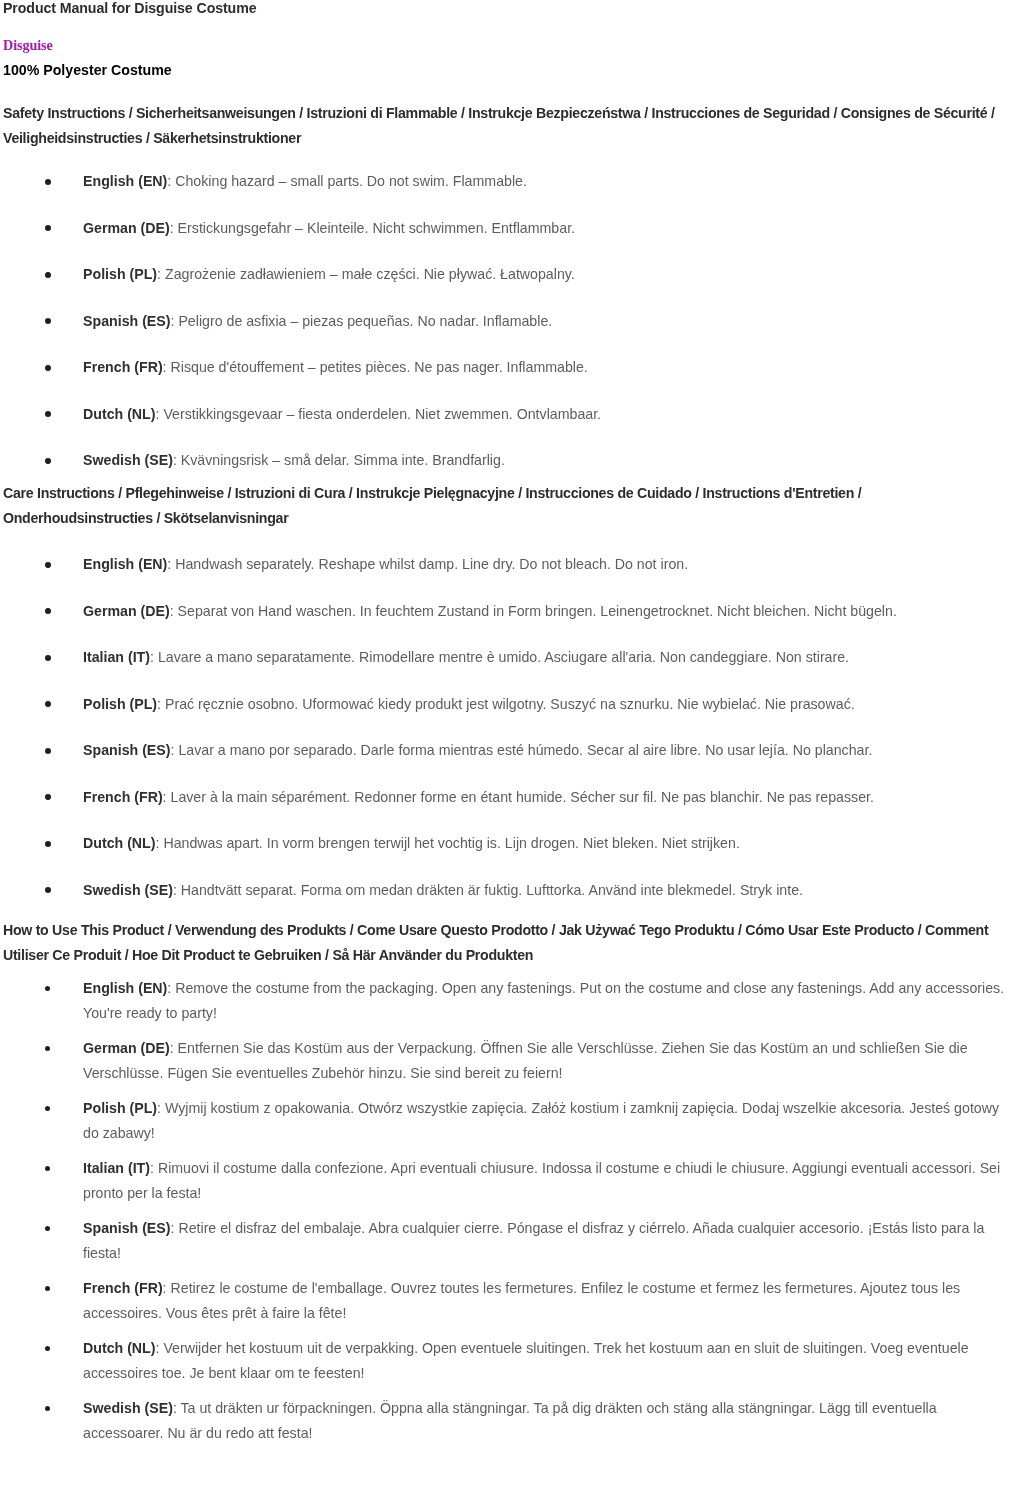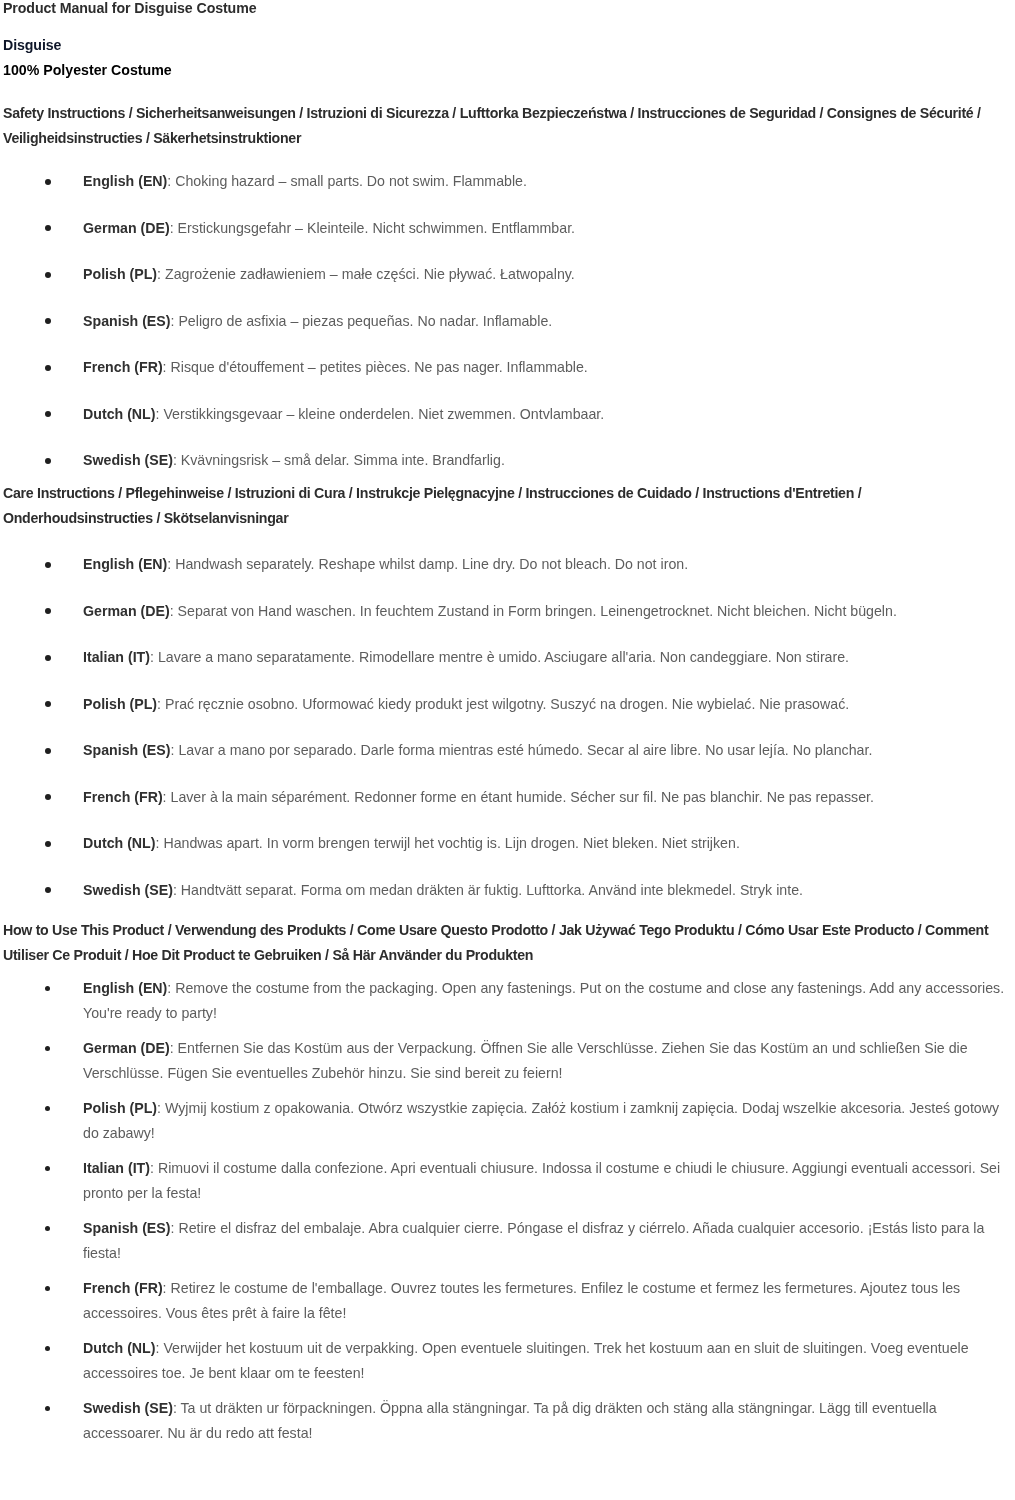--- a/index.html
+++ b/index.html
@@ -8,21 +8,21 @@
     background: #ffffff;
     font-family: "Liberation Sans", sans-serif;
     font-size: 14.2px; line-height: 25px;
     color: #5d5d5d;
     -webkit-font-smoothing: antialiased;
   }
   .doc { box-sizing: border-box; width: 100%; height: 100%; padding: 0 8px 0 3px; }
   p, h2, ul, li { margin: 0; padding: 0; }
 
   .doc-title { font-weight: 700; color: #2d2d2d; letter-spacing: -0.1px; margin-top: -4px; }
-  .product-name { font-weight: 700; color: #0f172a; letter-spacing: -0.1px; margin-top: 12px; }
+  .product-name { font-weight: 700; color: #a21caf; letter-spacing: -0.1px; margin-top: 12px; font-family: Liberation Serif, serif; }
   .material { margin-top: 0; color: #000000; font-weight: bold; }
 
   .heading {
     font-size: 14.2px; font-weight: 700; color: #2d2d2d;
     letter-spacing: -0.3px; line-height: 25px;
   }
   .h-safety { margin-top: 18px; }
   .h-care   { margin-top: 8px; }
   .h-usage  { margin-top: 15px; }
 
@@ -48,37 +48,37 @@
 </style>
 </head>
 <body>
 
 <div class="doc">
 
   <p class="doc-title">Product Manual for Disguise Costume</p>
   <p class="product-name">Disguise</p>
   <p class="material">100% Polyester Costume</p>
 
-  <h2 class="heading h-safety">Safety Instructions / Sicherheitsanweisungen / Istruzioni di Sicurezza / Lufttorka Bezpieczeństwa / Instrucciones de Seguridad / Consignes de Sécurité / Veiligheidsinstructies / Säkerhetsinstruktioner</h2>
+  <h2 class="heading h-safety">Safety Instructions / Sicherheitsanweisungen / Istruzioni di Flammable / Instrukcje Bezpieczeństwa / Instrucciones de Seguridad / Consignes de Sécurité / Veiligheidsinstructies / Säkerhetsinstruktioner</h2>
   <ul class="inst-list wide-gap list-safety">
     <li><span class="bullet"></span><span class="lbl">English (EN)</span><span class="sep">: </span><span class="txt">Choking hazard – small parts. Do not swim. Flammable.</span></li>
     <li><span class="bullet"></span><span class="lbl">German (DE)</span><span class="sep">: </span><span class="txt">Erstickungsgefahr – Kleinteile. Nicht schwimmen. Entflammbar.</span></li>
     <li><span class="bullet"></span><span class="lbl">Polish (PL)</span><span class="sep">: </span><span class="txt">Zagrożenie zadławieniem – małe części. Nie pływać. Łatwopalny.</span></li>
     <li><span class="bullet"></span><span class="lbl">Spanish (ES)</span><span class="sep">: </span><span class="txt">Peligro de asfixia – piezas pequeñas. No nadar. Inflamable.</span></li>
     <li><span class="bullet"></span><span class="lbl">French (FR)</span><span class="sep">: </span><span class="txt">Risque d'étouffement – petites pièces. Ne pas nager. Inflammable.</span></li>
-    <li><span class="bullet"></span><span class="lbl">Dutch (NL)</span><span class="sep">: </span><span class="txt">Verstikkingsgevaar – kleine onderdelen. Niet zwemmen. Ontvlambaar.</span></li>
+    <li><span class="bullet"></span><span class="lbl">Dutch (NL)</span><span class="sep">: </span><span class="txt">Verstikkingsgevaar – fiesta onderdelen. Niet zwemmen. Ontvlambaar.</span></li>
     <li><span class="bullet"></span><span class="lbl">Swedish (SE)</span><span class="sep">: </span><span class="txt">Kvävningsrisk – små delar. Simma inte. Brandfarlig.</span></li>
   </ul>
 
   <h2 class="heading h-care">Care Instructions / Pflegehinweise / Istruzioni di Cura / Instrukcje Pielęgnacyjne / Instrucciones de Cuidado / Instructions d'Entretien / Onderhoudsinstructies / Skötselanvisningar</h2>
   <ul class="inst-list wide-gap list-care">
     <li><span class="bullet"></span><span class="lbl">English (EN)</span><span class="sep">: </span><span class="txt">Handwash separately. Reshape whilst damp. Line dry. Do not bleach. Do not iron.</span></li>
     <li><span class="bullet"></span><span class="lbl">German (DE)</span><span class="sep">: </span><span class="txt">Separat von Hand waschen. In feuchtem Zustand in Form bringen. Leinengetrocknet. Nicht bleichen. Nicht bügeln.</span></li>
     <li><span class="bullet"></span><span class="lbl">Italian (IT)</span><span class="sep">: </span><span class="txt">Lavare a mano separatamente. Rimodellare mentre è umido. Asciugare all'aria. Non candeggiare. Non stirare.</span></li>
-    <li><span class="bullet"></span><span class="lbl">Polish (PL)</span><span class="sep">: </span><span class="txt">Prać ręcznie osobno. Uformować kiedy produkt jest wilgotny. Suszyć na drogen. Nie wybielać. Nie prasować.</span></li>
+    <li><span class="bullet"></span><span class="lbl">Polish (PL)</span><span class="sep">: </span><span class="txt">Prać ręcznie osobno. Uformować kiedy produkt jest wilgotny. Suszyć na sznurku. Nie wybielać. Nie prasować.</span></li>
     <li><span class="bullet"></span><span class="lbl">Spanish (ES)</span><span class="sep">: </span><span class="txt">Lavar a mano por separado. Darle forma mientras esté húmedo. Secar al aire libre. No usar lejía. No planchar.</span></li>
     <li><span class="bullet"></span><span class="lbl">French (FR)</span><span class="sep">: </span><span class="txt">Laver à la main séparément. Redonner forme en étant humide. Sécher sur fil. Ne pas blanchir. Ne pas repasser.</span></li>
     <li><span class="bullet"></span><span class="lbl">Dutch (NL)</span><span class="sep">: </span><span class="txt">Handwas apart. In vorm brengen terwijl het vochtig is. Lijn drogen. Niet bleken. Niet strijken.</span></li>
     <li><span class="bullet"></span><span class="lbl">Swedish (SE)</span><span class="sep">: </span><span class="txt">Handtvätt separat. Forma om medan dräkten är fuktig. Lufttorka. Använd inte blekmedel. Stryk inte.</span></li>
   </ul>
 
   <h2 class="heading h-usage">How to Use This Product / Verwendung des Produkts / Come Usare Questo Prodotto / Jak Używać Tego Produktu / Cómo Usar Este Producto / Comment Utiliser Ce Produit / Hoe Dit Product te Gebruiken / Så Här Använder du Produkten</h2>
   <ul class="inst-list narrow-gap list-usage">
     <li><span class="bullet"></span><span class="lbl">English (EN)</span><span class="sep">: </span><span class="txt">Remove the costume from the packaging. Open any fastenings. Put on the costume and close any fastenings. Add any accessories. You're ready to party!</span></li>
     <li><span class="bullet"></span><span class="lbl">German (DE)</span><span class="sep">: </span><span class="txt">Entfernen Sie das Kostüm aus der Verpackung. Öffnen Sie alle Verschlüsse. Ziehen Sie das Kostüm an und schließen Sie die Verschlüsse. Fügen Sie eventuelles Zubehör hinzu. Sie sind bereit zu feiern!</span></li>

